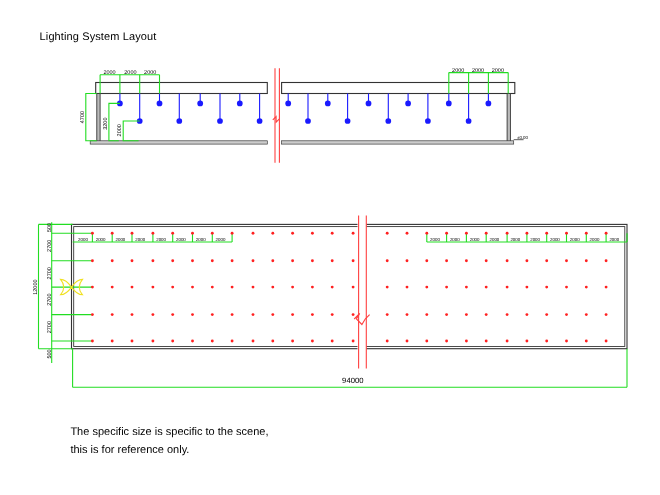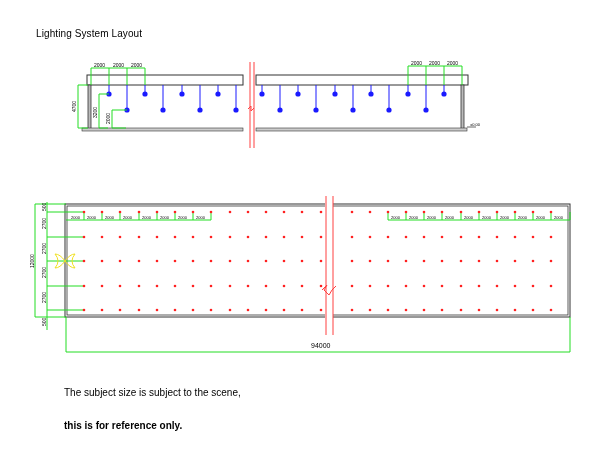--- a/index.html
+++ b/index.html
@@ -1,20 +1,20 @@
 <!DOCTYPE html>
 <html><head>
 <meta charset="utf-8">
 <style>
   html, body { margin: 0; padding: 0; background: #ffffff; }
   body { width: 600px; height: 450px; position: relative; overflow: hidden; font-family: "Liberation Sans", sans-serif; }
   .title { position: absolute; left: 36px; top: 28px; font-size: 10px; color: #000; letter-spacing: 0.1px; text-align: center; }
   .note { position: absolute; left: 64px; font-size: 10px; color: #000; }
   .note1 { top: 387px; }
-  .note2 { top: 420px; font-weight: bold; }
+  .note2 { top: 404px; }
   svg { position: absolute; left: 0; top: 0; }
   .dim { font-family: "Liberation Sans", sans-serif; font-size: 5px; fill: #000; }
   .dimb { font-family: "Liberation Sans", sans-serif; font-size: 7px; fill: #000; }
 </style>
 </head>
 <body>
 
 <div class="title">Lighting System Layout</div>
 
 <svg id="drawing" width="600" height="450" viewBox="0 0 600 450">
@@ -326,14 +326,14 @@
         <circle cx="461" cy="310" r="1.3" fill="#ff2020"></circle>
         <circle cx="479" cy="310" r="1.3" fill="#ff2020"></circle>
         <circle cx="497" cy="310" r="1.3" fill="#ff2020"></circle>
         <circle cx="515" cy="310" r="1.3" fill="#ff2020"></circle>
         <circle cx="533" cy="310" r="1.3" fill="#ff2020"></circle>
         <circle cx="551" cy="310" r="1.3" fill="#ff2020"></circle>
       </g>
   </g>
 </svg>
 
-<div class="note note1">The subject size is subject to the scene,</div>
+<div class="note note1">The specific size is specific to the scene,</div>
 <div class="note note2">this is for reference only.</div>
 
 </body></html>

